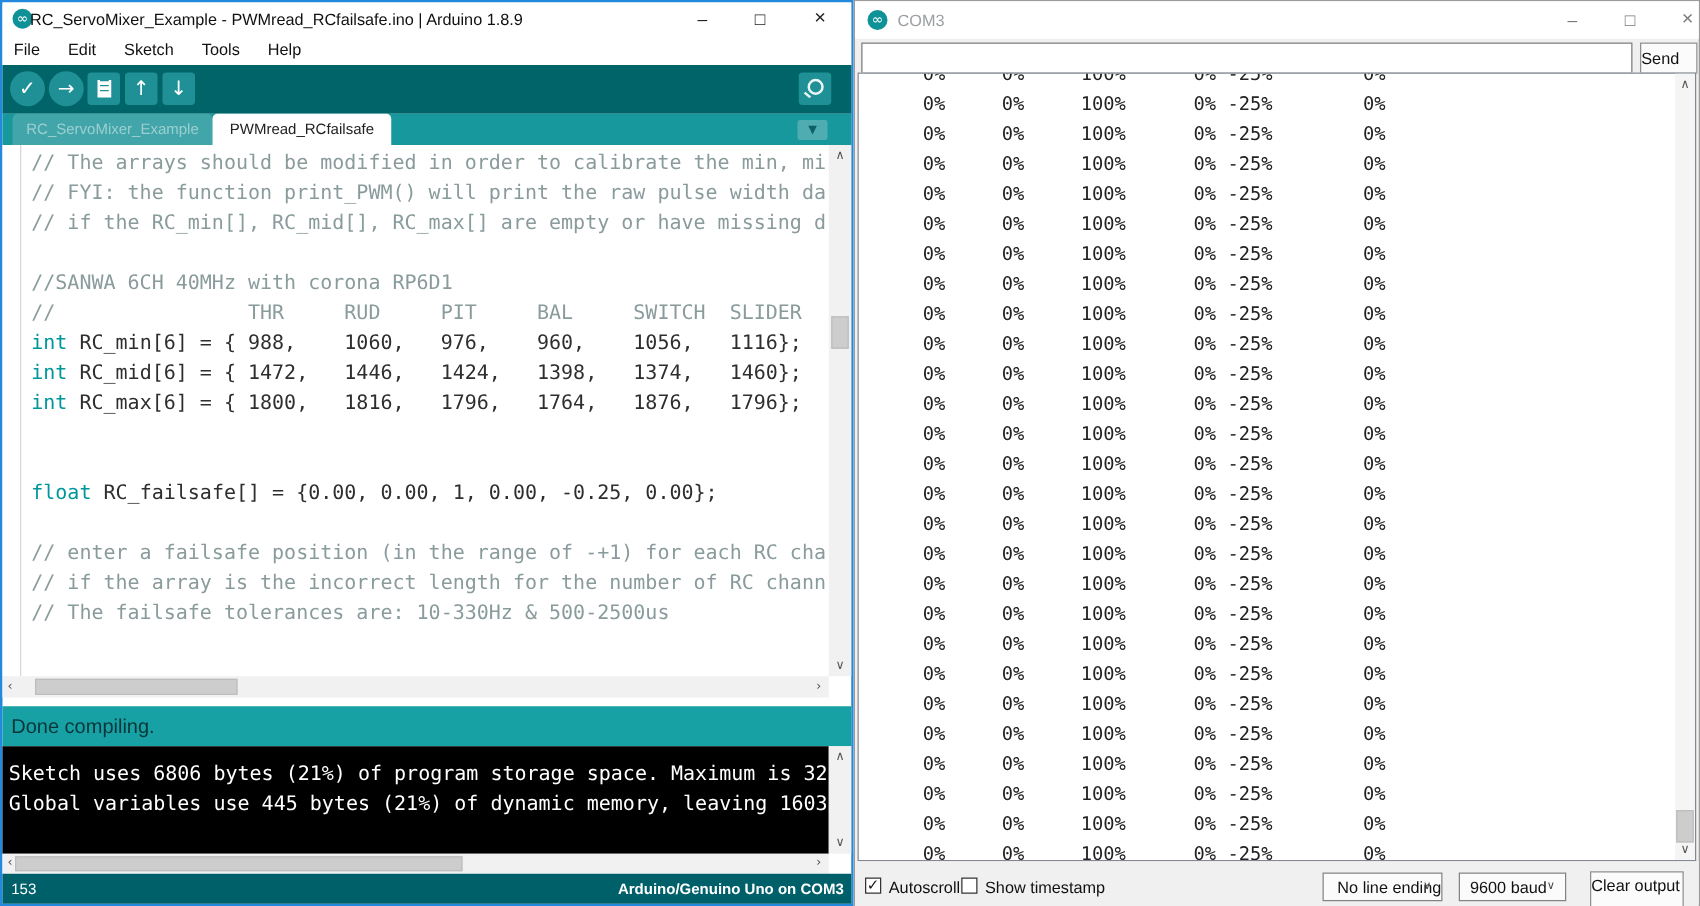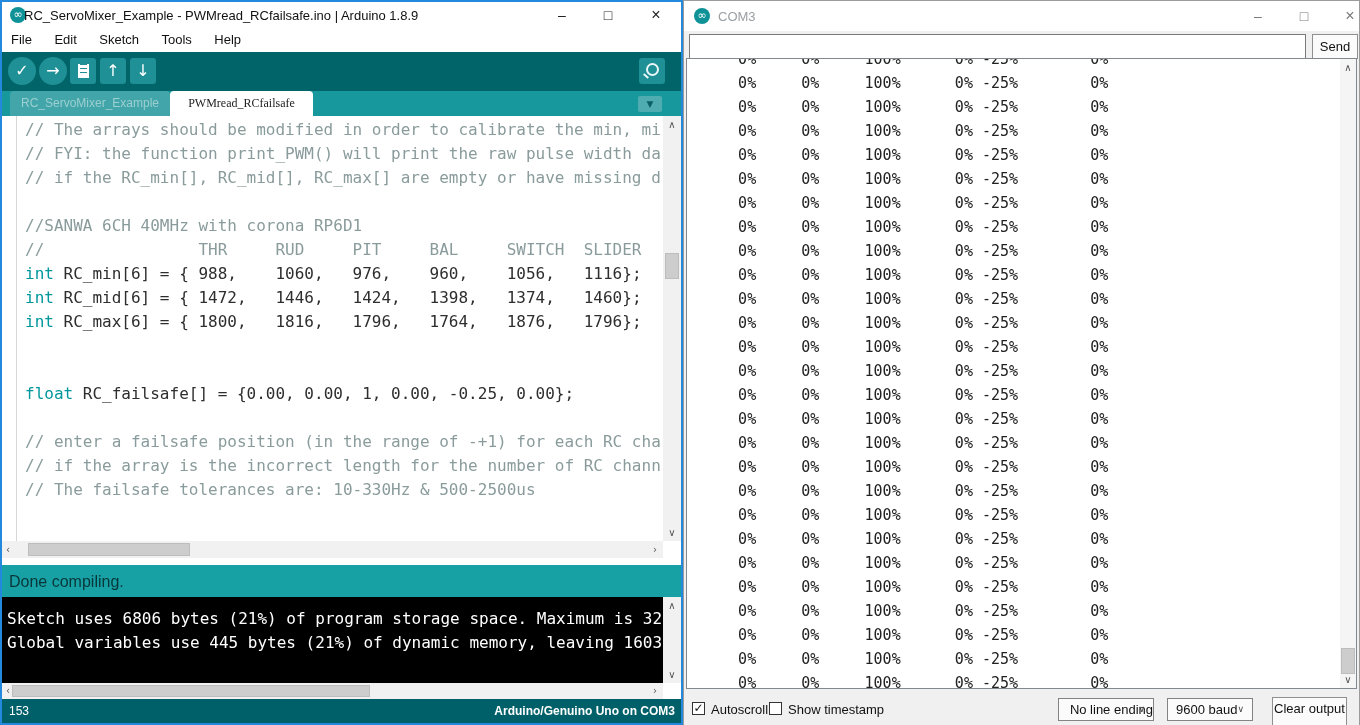--- a/index.html
+++ b/index.html
@@ -22,21 +22,21 @@
   .tbtn.round{width:28px;height:28px;border-radius:50%;line-height:28px;font-size:16px;}
   .tbtn.square{width:26px;height:26px;border-radius:3px;line-height:26px;font-size:16px;}
   .docicon{width:11px;height:14px;background:#fff;margin:6px auto 0;position:relative;}
   .docicon i{display:block;height:1px;background:#1e9096;margin:3px 2px 0;}
   .mag{width:9px;height:9px;border:2px solid #eaf6f7;border-radius:50%;position:relative;margin:5px auto 0;}
   .mag:after{content:"";position:absolute;width:6px;height:2px;background:#eaf6f7;
              transform:rotate(40deg);left:-5px;top:10px;}
   .tabbar{left:0;top:89px;width:679px;height:25px;background:#17989d;}
   .tab{top:0;height:25px;line-height:25px;text-align:center;font-size:12px;border-radius:4px 4px 0 0;}
   .tab.inactive{left:8px;width:160px;background:#41a5a9;color:#9ccfd1;}
-  .tab.active{left:168px;width:143px;background:#fff;color:#222;font-family:Liberation Serif, serif;}
+  .tab.active{left:168px;width:143px;background:#fff;color:#222;}
   .tab-scroll{left:636px;top:5px;width:24px;height:16px;background:#4fadb1;color:#0b5f66;
               font-size:9px;line-height:16px;text-align:center;border-radius:2px;
               font-family:"DejaVu Sans",sans-serif;}
   .editor{left:0;top:114px;width:661px;height:425px;background:#fff;}
   .gutterline{left:14px;top:114px;width:1px;height:425px;background:#d7d7d7;}
   .code{left:23px;top:116px;width:636px;height:421px;overflow:hidden;
         font-family:"DejaVu Sans Mono",monospace;font-size:16px;line-height:24px;color:#2e2e2e;}
   .cl{height:24px;white-space:pre;}
   .tok-k{color:#00979C;}
   .tok-c{color:#8a9b9c;}
@@ -55,21 +55,21 @@
 
   
   #serial{left:683px;top:0;width:677px;height:725px;background:#f0f0f0;border:1px solid #9b9b9b;}
   #serial .titlebar{width:675px;height:30px;}
   .serial-title{left:34px;top:8px;font-size:13px;color:#9aa0a3;}
   .winbtn.gray{color:#7a7a7a;height:30px;line-height:30px;}
   .serial-input{left:5px;top:33px;width:607px;height:23px;border:1px solid #7a7a7a;background:#fff;
                 font-size:13px;padding:0 4px;box-sizing:content-box;outline:none;
                 font-family:"Liberation Sans",sans-serif;}
   .btn{background:#fbfbfb;border:1px solid #8f8f8f;font-size:13px;color:#111;
-       text-align:center;box-sizing:border-box;}
+       text-align:left;box-sizing:border-box;}
   .send-btn{left:628px;top:33px;width:46px;height:25px;line-height:23px;}
   .serial-out{left:2px;top:57px;width:671px;height:631px;background:#fff;border:1px solid #828790;
               box-sizing:border-box;overflow:hidden;padding-left:12px;}
   .serial-out pre{margin:-12px 0 0 3px;font-family:"DejaVu Sans Mono",monospace;
                   font-size:15px;line-height:24px;color:#222;white-space:pre;}
   .serial-vsb{left:656px;top:58px;width:16px;height:629px;background:#f5f5f5;}
   .serial-bottom{left:0;top:688px;width:675px;height:36px;background:#f0f0f0;}
   .cb{width:13px;height:13px;background:#fff;border:1px solid #333;box-sizing:border-box;
       font-size:12px;line-height:11px;text-align:center;color:#111;
       font-family:"DejaVu Sans",sans-serif;}

